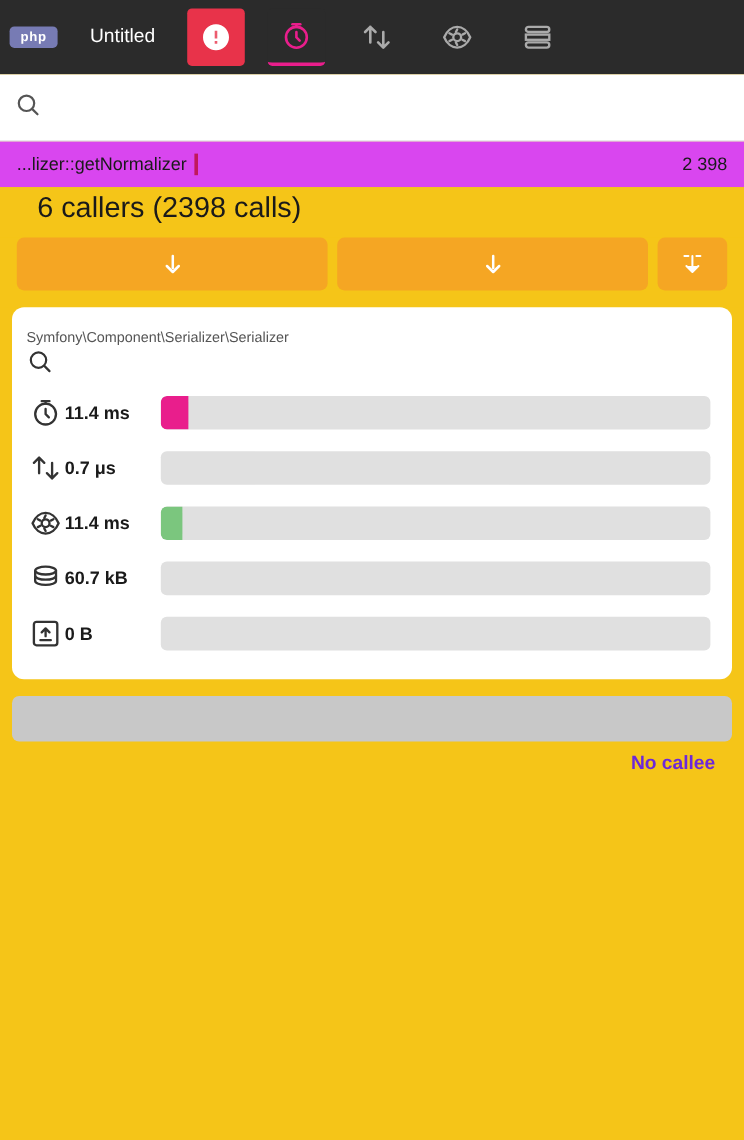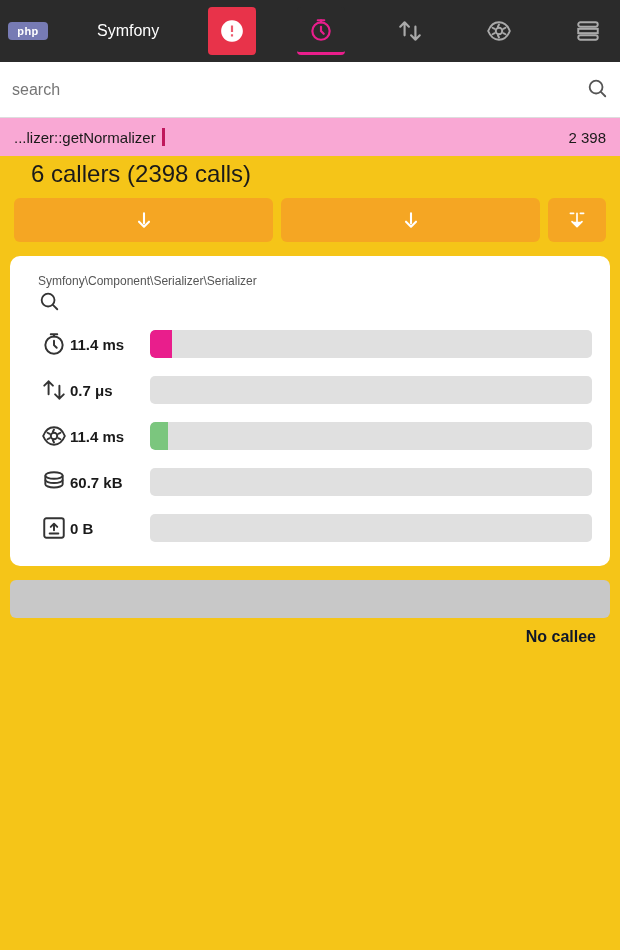--- a/index.html
+++ b/index.html
@@ -11,22 +11,21 @@
       overflow-x: hidden;
     }
 
     
     .top-nav {
       display: flex;
       align-items: center;
       background: #2b2b2b;
       height: 62px;
       padding: 0 8px;
-      gap: 4px;
-      justify-content: space-between;
+      gap: 19px;
     }
     .nav-php-badge {
       background: #777bb4;
       color: #fff;
       font-size: 11px;
       font-weight: bold;
       border-radius: 4px;
       padding: 3px 6px;
       letter-spacing: 0.5px;
       min-width: 40px;
@@ -81,21 +80,21 @@
     }
     .search-icon-btn {
       cursor: pointer;
       color: #555;
     }
 
     
     .func-header {
       display: flex;
       align-items: center;
-      background: #f9a8d4;
+      background: #d946ef;
       padding: 10px 14px;
       justify-content: space-between;
     }
     .func-header-name {
       font-size: 15px;
       color: #1a1a1a;
       font-weight: 500;
       display: flex;
       align-items: center;
       gap: 6px;
@@ -152,21 +151,21 @@
       height: 20px;
       fill: #fff;
       stroke: #fff;
     }
 
     
     .detail-card {
       background: #fff;
       border-radius: 10px;
       margin: 0 10px 14px 10px;
-      padding: 18px 18px 22px 28px;
+      padding: 18px 18px 22px 12px;
     }
     .detail-namespace {
       font-size: 12px;
       color: #555;
       margin-bottom: 2px;
     }
     .detail-funcname {
       font-size: 22px;
       font-weight: 700;
       color: #1a1a1a;
@@ -227,31 +226,31 @@
       background: #c8c8c8;
       border-radius: 6px;
       height: 38px;
       width: 100%;
     }
     .no-callee {
       text-align: right;
       padding: 10px 14px 0 0;
       font-size: 16px;
       font-weight: 700;
-      color: #0f172a;
+      color: #6d28d9;
     }
   </style>
 </head>
 <body>
 
 <div class="top-nav">
   <div class="nav-php-badge">
     <span>php</span>
   </div>
-  <div class="nav-title">Symfony</div>
+  <div class="nav-title">Untitled</div>
 
   <div class="nav-icon-btn active-red">
     <svg viewBox="0 0 24 24" fill="white">
       <circle cx="12" cy="12" r="10" fill="white" opacity="0.2"></circle>
       <path d="M12 2C6.48 2 2 6.48 2 12s4.48 10 10 10 10-4.48 10-10S17.52 2 12 2zm1 15h-2v-2h2v2zm0-4h-2V7h2v6z" fill="white"></path>
     </svg>
   </div>
 
   <div class="nav-icon-btn active-pink">
     <svg viewBox="0 0 24 24" fill="none" stroke="#e91e8c" stroke-width="2">
@@ -280,21 +279,20 @@
   <div class="nav-icon-btn">
     <svg viewBox="0 0 24 24" fill="none" stroke="#aaa" stroke-width="1.8">
       <rect x="3" y="4" width="18" height="4" rx="2"></rect>
       <rect x="3" y="10" width="18" height="4" rx="0"></rect>
       <rect x="3" y="16" width="18" height="4" rx="2"></rect>
     </svg>
   </div>
 </div>
 
 <div class="search-bar">
-  <input type="text" placeholder="search" style="">
   <div class="search-icon-btn">
     <svg width="22" height="22" viewBox="0 0 24 24" fill="none" stroke="#555" stroke-width="2">
       <circle cx="11" cy="11" r="7"></circle>
       <path d="M16.5 16.5L21 21" stroke-linecap="round"></path>
     </svg>
   </div>
 </div>
 
 <div class="func-header">
   <div class="func-header-name">

